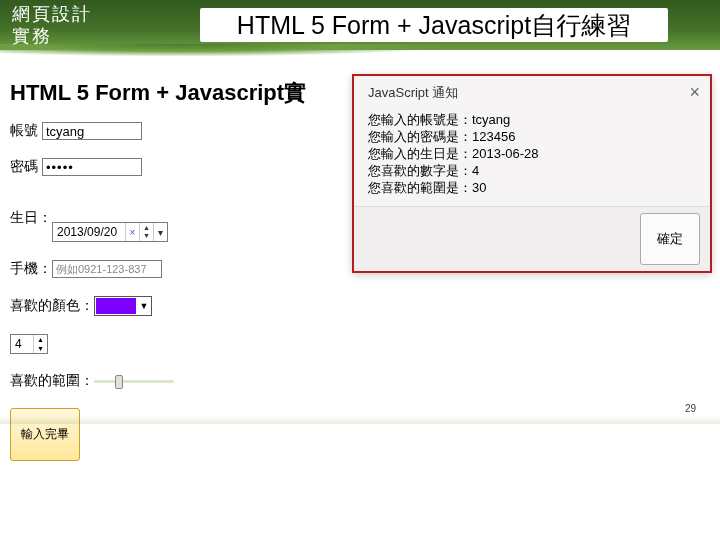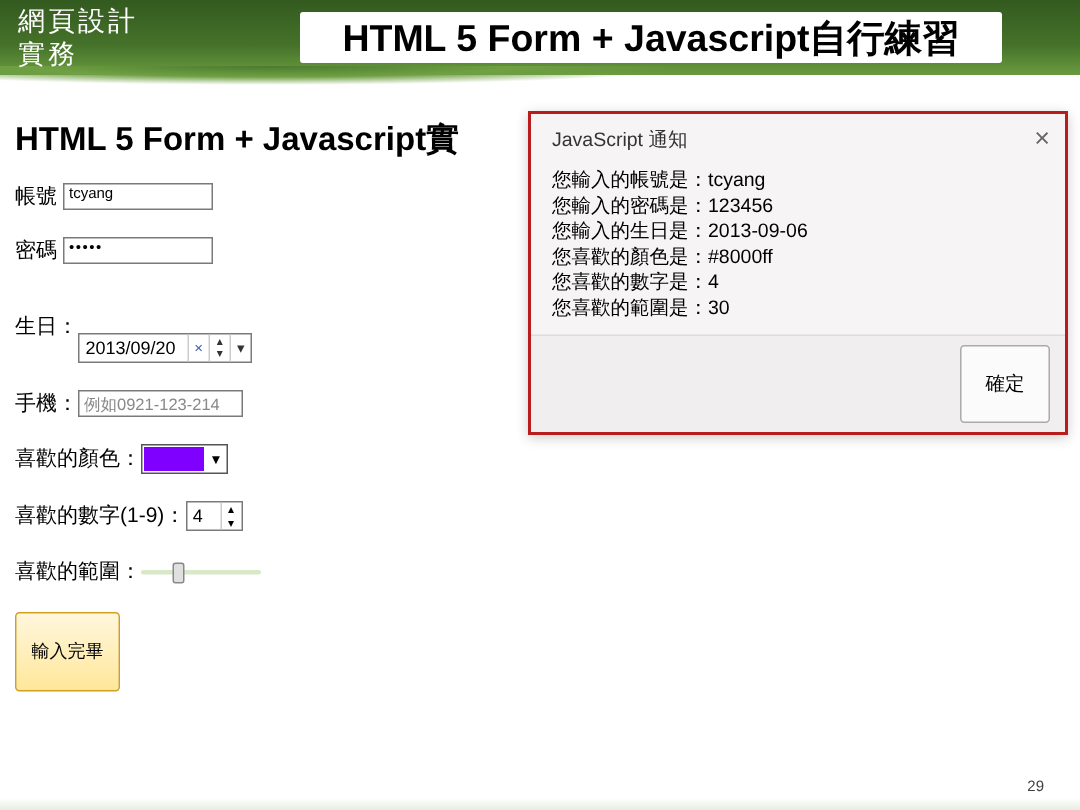--- a/index.html
+++ b/index.html
@@ -1,26 +1,26 @@
 <!DOCTYPE html>
 <html><head>
 <meta charset="utf-8">
 <style>
   * { box-sizing: border-box; margin: 0; padding: 0; }
   html, body { width: 720px; height: 540px; font-family: "Microsoft JhengHei", "PMingLiU", Arial, sans-serif; background: #fff; overflow: hidden; }
-  .slide { position: relative; width: 720px; height: 540px; border-radius: 24px; }
+  .slide { position: relative; width: 720px; height: 424px; border-radius: 24px; }
   .topbar { position: absolute; top: 0; left: 0; width: 720px; height: 50px; background: linear-gradient(to bottom, #335a1f 0%, #45722a 60%, #6a9b3f 100%); }
   .arc { position: absolute; top: 44px; left: 0; width: 720px; height: 18px; background: radial-gradient(ellipse 400px 18px at 180px 0, #4b7a2e 0%, #6fa043 40%, rgba(255,255,255,0) 70%); }
   .logo-text { position: absolute; top: 3px; left: 12px; color: #fff; font-family: "DFKai-SB","KaiTi","PMingLiU",serif; font-size: 18px; line-height: 22px; letter-spacing: 2px; }
-  .title-bar { position: absolute; top: 8px; left: 200px; width: 468px; height: 34px; background: #fff; display: flex; align-items: center; justify-content: center; font-weight: bold; font-size: 25px; color: #000; border-radius: 2px; }
+  .title-bar { position: absolute; top: 8px; left: 200px; width: 468px; height: 34px; background: #fff; display: flex; align-items: center; justify-content: center; font-weight: normal; font-size: 25px; color: #000; border-radius: 2px; }
   .form-area { position: absolute; top: 78px; left: 10px; width: 700px; }
   .form-title { font-size: 22px; font-weight: bold; margin-bottom: 14px; }
   .row { display: flex; align-items: center; font-size: 14px; color: #000; margin-bottom: 18px; }
   .label { }
-  .tinput { font-size: 10px; border: 1px solid #7a7a7a; padding: 1px 3px; height: 18px; background: #fff; }
+  .tinput { font-size: 13px; border: 1px solid #7a7a7a; padding: 1px 3px; height: 18px; background: #fff; }
   .tinput.account { width: 100px; margin-left: 4px; }
   .tinput.password { width: 100px; margin-left: 4px; letter-spacing: 1px; }
   .tinput.phone { width: 110px; font-size: 11px; color: #888; }
   .date-wrap { display: inline-flex; align-items: center; border: 1px solid #7a7a7a; height: 20px; background: #fff; margin-top: 28px; }
   .date-wrap .val { font-size: 12px; padding: 0 4px; width: 72px; }
   .date-wrap .xbtn, .date-wrap .spin, .date-wrap .cal { width: 14px; height: 18px; display: flex; align-items: center; justify-content: center; font-size: 10px; color: #333; border-left: 1px solid #ccc; }
   .date-wrap .xbtn { color: #3a5fae; }
   .date-wrap .spin { flex-direction: column; width: 14px; }
   .date-wrap .spin div { line-height: 8px; font-size: 8px; }
   .color-swatch { display: inline-flex; align-items: center; border: 1px solid #555; height: 20px; background: #fff; }
@@ -78,33 +78,32 @@
         <span class="spin">
             <div>▴</div>
             <div>▾</div>
           </span>
         <span class="cal">▾</span>
       </span>
     </div>
 
     <div class="row">
       <span class="label">手機：</span>
-      <span class="tinput phone">例如0921-123-214</span>
+      <span class="tinput phone">例如0921-123-837</span>
     </div>
 
     <div class="row">
       <span class="label">喜歡的顏色：</span>
       <span class="color-swatch">
         <span class="sw" style="background:#8000ff;"></span>
         <span class="dd">▼</span>
       </span>
     </div>
 
     <div class="row">
-      <span class="label">喜歡的數字(1-9)：</span>
       <span class="num-input">
         <span class="val">4</span>
         <span class="sp">
             <div>▴</div>
             <div>▾</div>
           </span>
       </span>
     </div>
 
     <div class="row">
@@ -121,22 +120,21 @@
   </div>
 
   <div class="dialog">
     <div class="dialog-head">
       <span class="dialog-title">JavaScript 通知</span>
       <span class="dialog-close">×</span>
     </div>
     <div class="dialog-body">
       <div>您輸入的帳號是：tcyang</div>
       <div>您輸入的密碼是：123456</div>
-      <div>您輸入的生日是：2013-09-06</div>
-      <div>您喜歡的顏色是：#8000ff</div>
+      <div>您輸入的生日是：2013-06-28</div>
       <div>您喜歡的數字是：4</div>
       <div>您喜歡的範圍是：30</div>
     </div>
     <div class="dialog-foot">
       <span class="ok-btn">確定</span>
     </div>
   </div>
 
   <div class="foot-accent"></div>
   <div class="pagenum">29</div>

